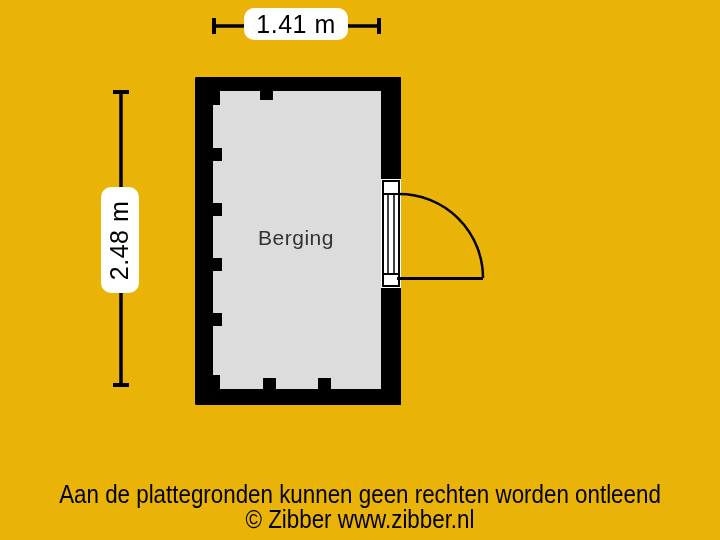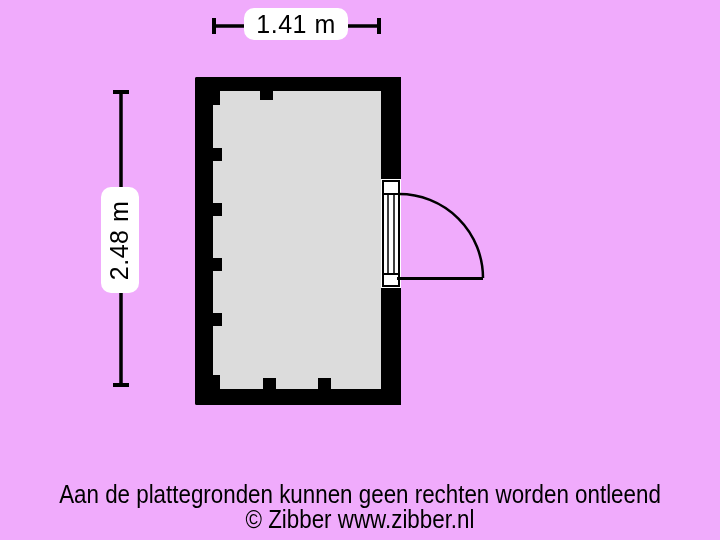--- a/index.html
+++ b/index.html
@@ -5,21 +5,21 @@
   html, body {
     margin: 0;
     padding: 0;
     background: #ffffff;
     font-family: "Liberation Sans", sans-serif;
   }
   #stage {
     position: relative;
     width: 720px;
     height: 540px;
-    background: #f0abfc;
+    background: #eab308;
     overflow: hidden;
   }
   #plan-svg {
     position: absolute;
     left: 0;
     top: 0;
     width: 720px;
     height: 540px;
   }
   .line {
@@ -124,19 +124,20 @@
       <path class="line" stroke-width="4" d="M113 385 H129"></path>
     </g>
   </svg>
 
   <div class="dim-label-box dim-label-top">1.41 m</div>
 
   <div class="dim-label-box dim-label-left">
     <span class="rotated">2.48 m</span>
   </div>
 
+  <div class="room-label">Berging</div>
 
   <div class="footer">
     <div>Aan de plattegronden kunnen geen rechten worden ontleend</div>
     <div>© Zibber www.zibber.nl</div>
   </div>
 
 </div>
 
 </body></html>

